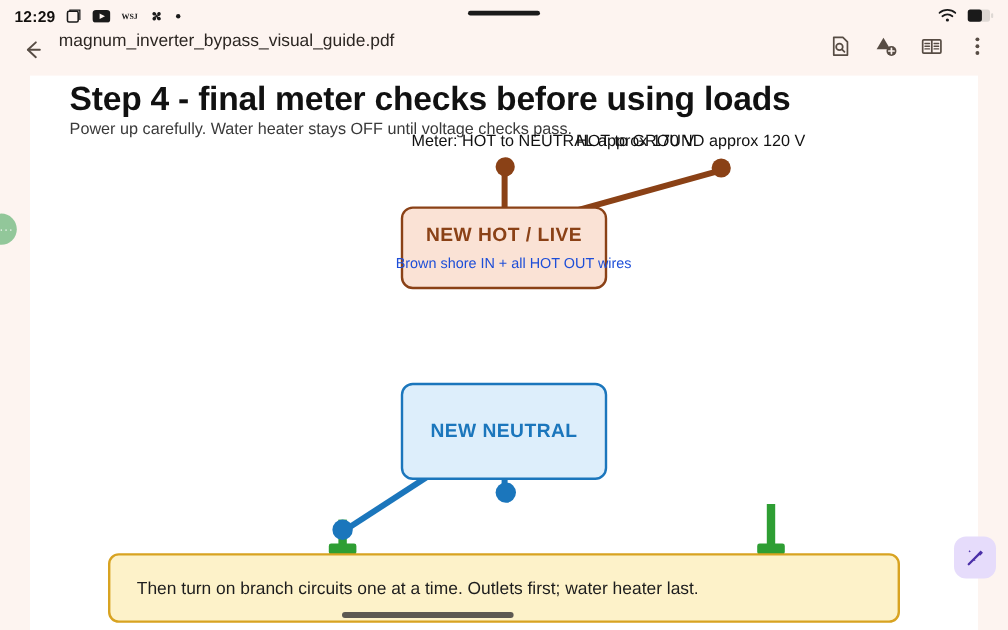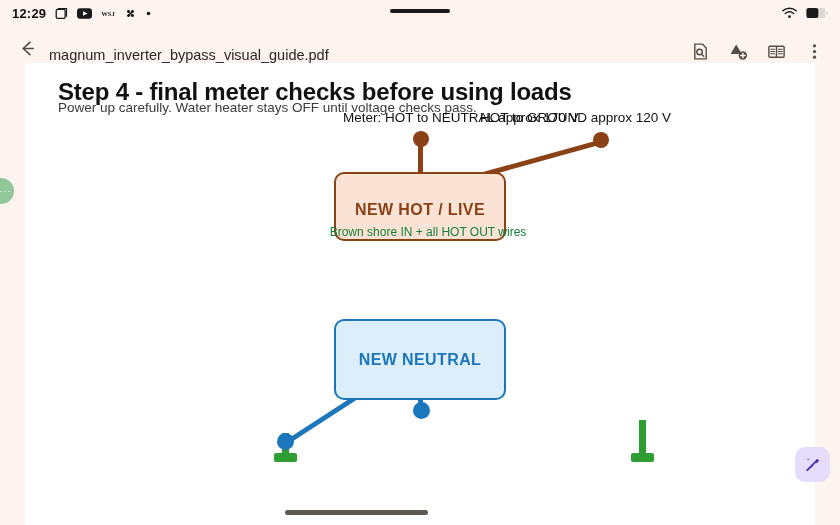--- a/index.html
+++ b/index.html
@@ -38,21 +38,21 @@
     position: absolute; left: 50%; top: 9px;
     transform: translateX(-50%);
     width: 60px; height: 4px; border-radius: 3px;
     background: #1a1a1a;
   }
 
   
   #toolbar {
     position: absolute; left: 0; top: 26px;
     width: 840px; height: 37px;
-    display: flex; align-items: flex-end;
+    display: flex; align-items: flex-start;
     padding: 0 10px 0 12px;
     background: #fdf4f0;
   }
   #back-button {
     width: 30px; height: 30px;
     display: flex; align-items: center; justify-content: center;
     border-radius: 15px;
   }
   #doc-title {
     margin-left: 7px;
@@ -70,22 +70,22 @@
   }
 
   
   #page {
     position: absolute; left: 25px; top: 63px;
     width: 790px; height: 462px;
     background: #ffffff;
     overflow: hidden;
   }
   #page-title {
-    position: absolute; left: 33px; top: 15px;
-    font-size: 24px; font-weight: bold; color: #111111;
+    position: absolute; left: 33px; top: 4px;
+    font-size: 28px; font-weight: bold; color: #111111;
     letter-spacing: -0.2px;
     text-align: right;
   }
   #page-subtitle {
     position: absolute; left: 33px; top: 37px;
     font-size: 13.5px; color: #3a3a3a;
   }
   .meter-note {
     position: absolute;
     font-size: 13.5px; color: #111111;
@@ -104,29 +104,28 @@
     border-radius: 10px;
     display: flex; flex-direction: column;
     align-items: center; justify-content: center;
   }
   .node-title {
     font-size: 16px; font-weight: bold;
     letter-spacing: .4px;
     white-space: nowrap;
   }
   .node-sub {
-    font-size: 12px; color: #15803d;
+    font-size: 12px; color: #1d4ed8;
     margin-top: 6px; white-space: nowrap; padding-left: 16px;
   }
   #node-hot {
     left: 309px; top: 109px;
     width: 172px; height: 69px;
     background: #fae2d5;
     border: 2.2px solid #8a4116;
-    justify-content: flex-end;
   }
   #node-hot .node-title { color: #8a4116; }
   #node-neutral {
     left: 309px; top: 256px;
     width: 172px; height: 81px;
     background: #ddeefb;
     border: 2.2px solid #1b76bc;
   }
   #node-neutral .node-title { color: #1b76bc; }
 
@@ -320,20 +319,23 @@
       <div class="ground-stem" id="gnd-stem-1"></div>
       <div id="gnd-base-1"></div>
       <div class="ground-stem" id="gnd-stem-2"></div>
       <div id="gnd-base-2"></div>
       <div class="dot" id="neut-dot2"></div>
 
       <div class="node" id="node-neutral">
         <div class="node-title">NEW NEUTRAL</div>
       </div>
 
+      <div id="callout">
+        <div id="callout-text">Then turn on branch circuits one at a time. Outlets first; water heater last.</div>
+      </div>
     </div>
   </div>
 
   <div id="side-badge">
     <span id="side-badge-dots">···</span>
   </div>
 
   <div id="ai-fab">
     <svg width="19" height="19" viewBox="0 0 20 20">
       <path d="M4.5 16 L13.2 7.3" stroke="#4b2fa8" stroke-width="2" stroke-linecap="round"></path>

